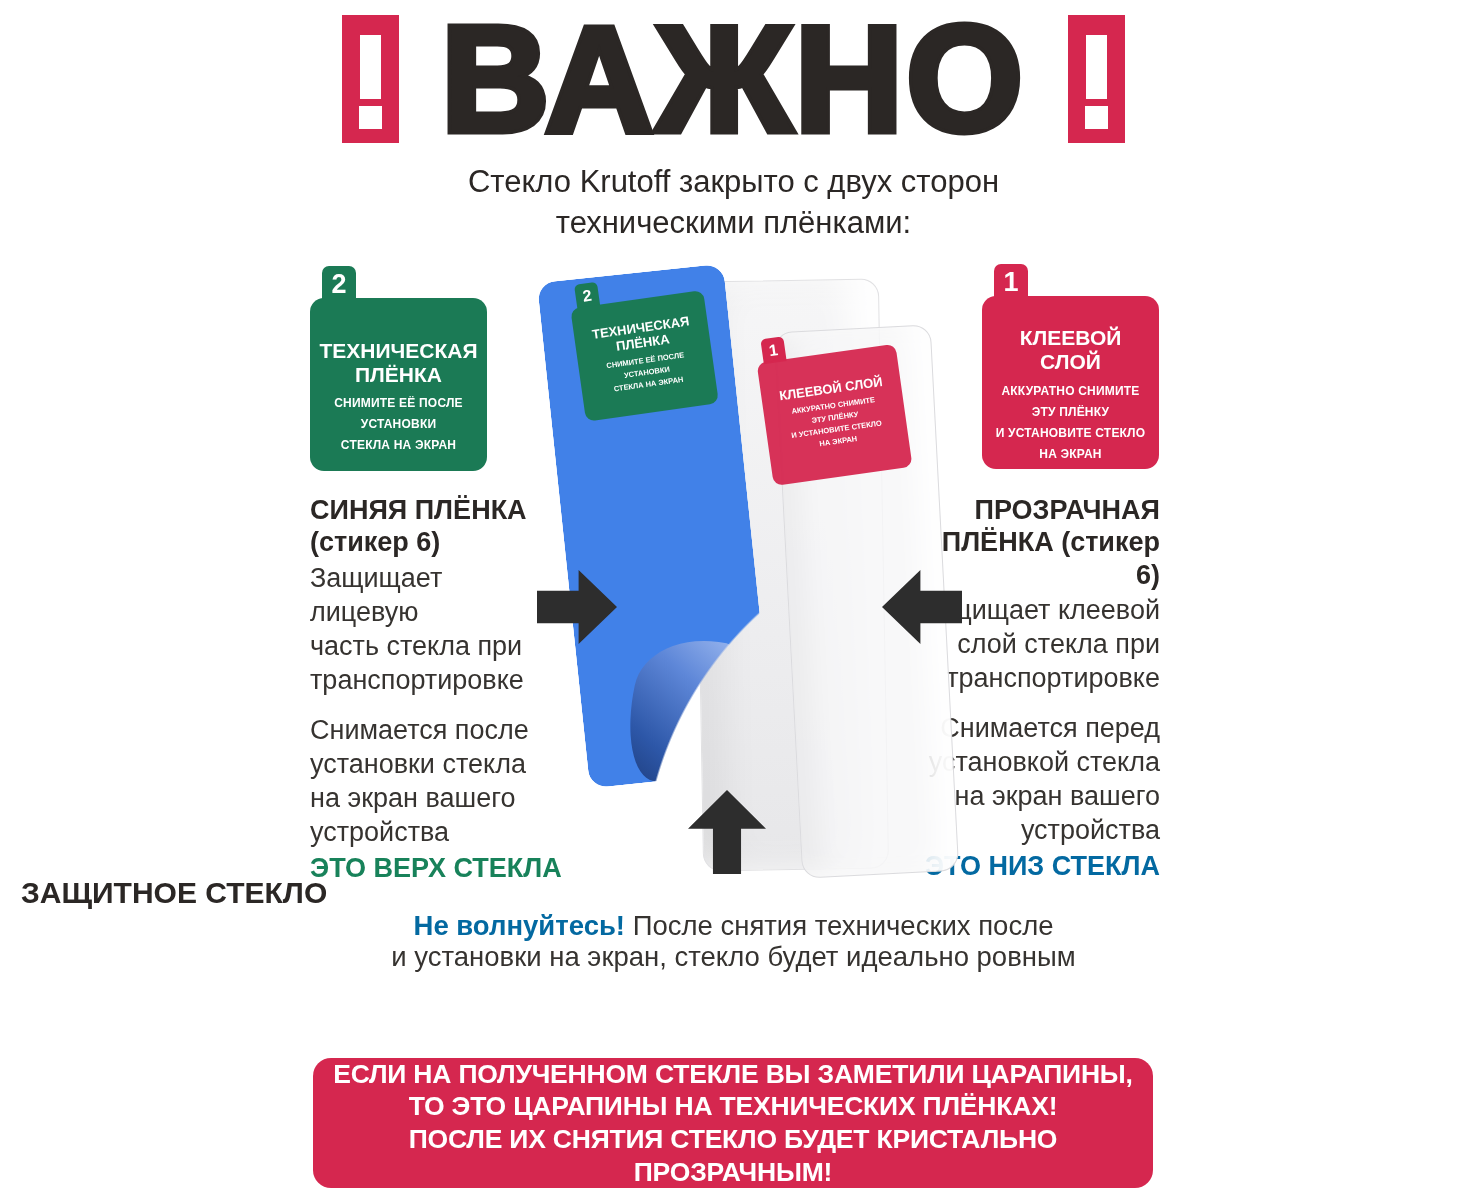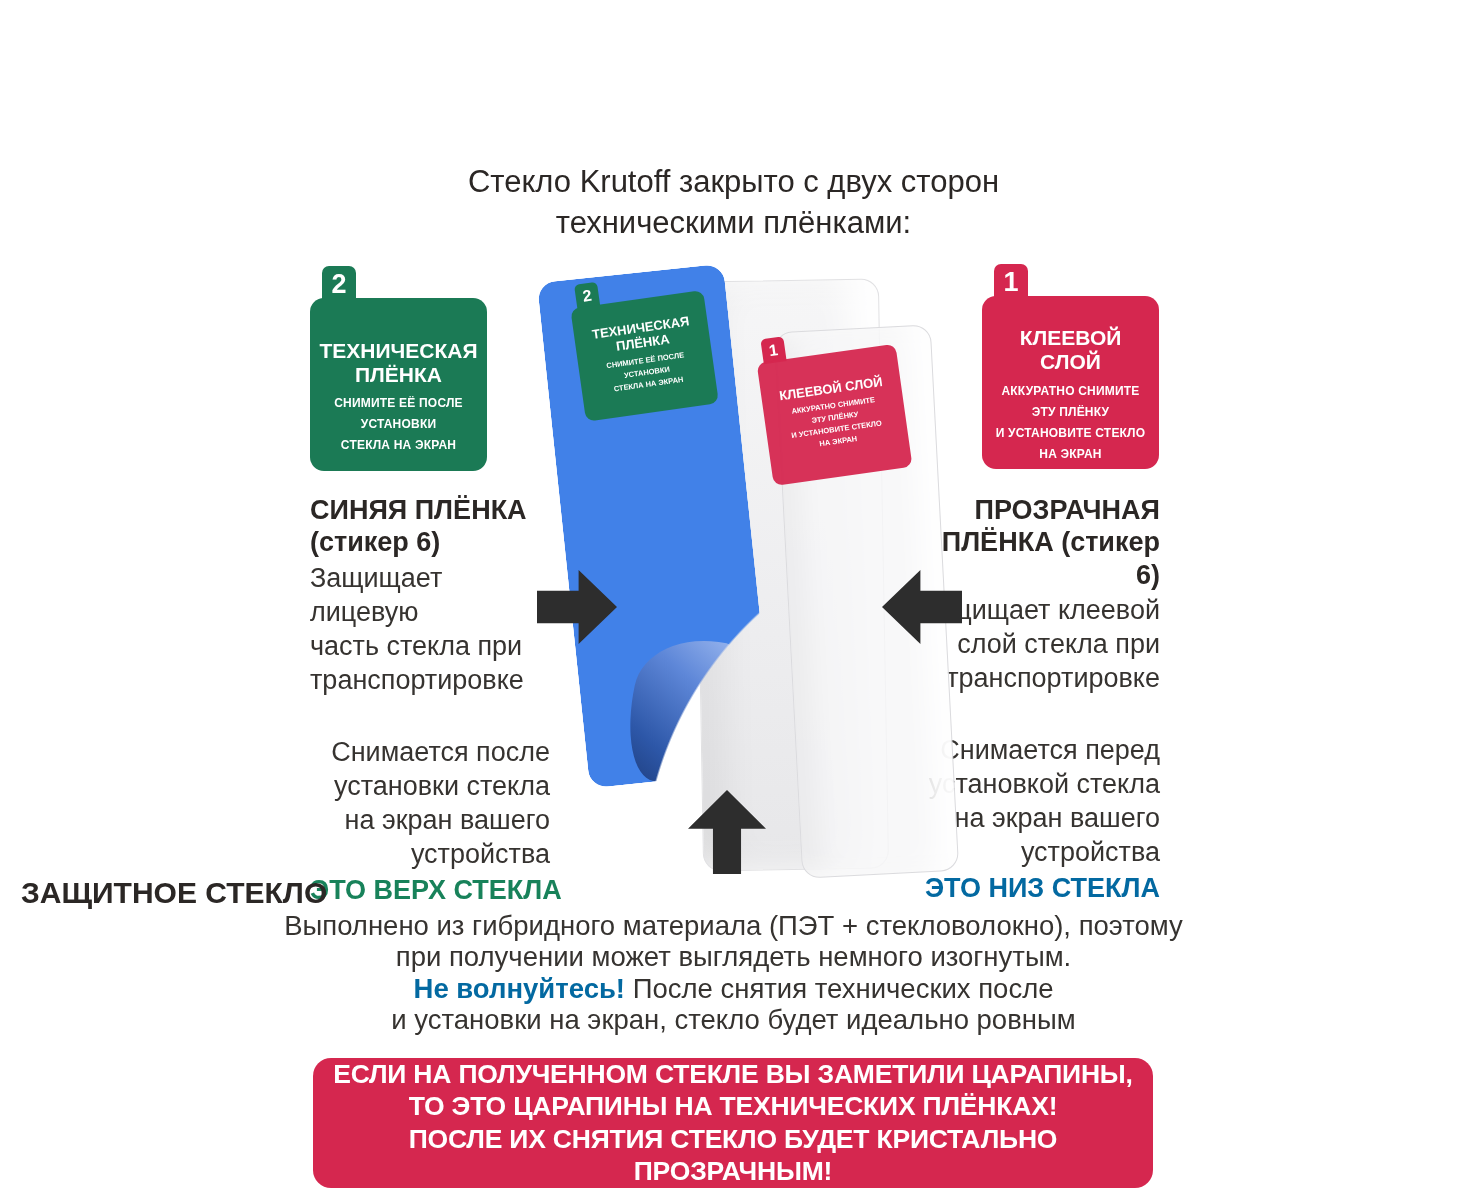--- a/index.html
+++ b/index.html
@@ -88,46 +88,57 @@
   .arrow-left{left:882px;top:570px;width:80px;height:74px;
     clip-path:polygon(100% 28%,48% 28%,48% 0%,0% 50%,48% 100%,48% 72%,100% 72%);}
   .arrow-up{left:688px;top:790px;width:78px;height:84px;
     clip-path:polygon(50% 0%,100% 46%,68% 46%,68% 100%,32% 100%,32% 46%,0% 46%);}
   
   .col{position:absolute;top:494px;font-size:27px;line-height:1.26;color:#363330;}
   .col-left{left:310px;width:240px;text-align:left;}
   .col-right{left:918px;width:242px;text-align:right;}
   .col .col-heading{font-weight:bold;color:#2b2725;white-space:pre-line;line-height:1.2;}
   .col .col-para{white-space:pre-line;margin-top:2px;}
-  .col .col-para2{white-space:pre-line;margin-top:38px;text-align:right;}
+  .col .col-para2{white-space:pre-line;margin-top:16px;}
   .col .highlight{font-weight:bold;margin-top:2px;white-space:nowrap;}
   .col-left .highlight{color:#18825a;}
   .col-right .highlight{color:#0369a1;}
   
   .glass-heading{position:absolute;left:0;top:876px;width:100%;text-align:left;
     font-size:30px;font-weight:bold;color:#2b2725;margin-left:21px;}
   .glass-para{position:absolute;left:0;top:910px;width:100%;text-align:center;
     font-size:27.5px;line-height:1.14;color:#363330;}
   .glass-para .line{white-space:pre-line;}
   .glass-para .warn{color:#0369a1;font-weight:bold;}
   
   .banner{
     position:absolute;left:313px;top:1058px;width:840px;height:130px;border-radius:18px;
-    background:#d5274f;display:flex;align-items:flex-end;justify-content:center;z-index:6;
+    background:#d5274f;display:flex;align-items:center;justify-content:center;z-index:6;
   }
   .banner .banner-text{
     color:#ffffff;font-weight:bold;font-size:26.5px;line-height:1.23;text-align:center;
     white-space:pre-line;letter-spacing:-0.2px;
   }
 </style>
 </head>
 <body>
 
 <div class="page">
 
+  <div class="header">
+    <div class="excl">
+      <div class="bar"></div>
+      <div class="dot"></div>
+    </div>
+    <div class="title">ВАЖНО</div>
+    <div class="excl">
+      <div class="bar"></div>
+      <div class="dot"></div>
+    </div>
+  </div>
 
   <div class="subtitle">Стекло Krutoff закрыто с двух сторон
 техническими плёнками:</div>
 
   <div class="sticker green sticker-left">
     <div class="tab">2</div>
     <div class="body">
       <div class="stk-title">ТЕХНИЧЕСКАЯ
 ПЛЁНКА</div>
       <div class="stk-sub">СНИМИТЕ ЕЁ ПОСЛЕ
@@ -200,22 +211,20 @@
 транспортировке</div>
     <div class="col-para2">Снимается перед
 установкой стекла
 на экран вашего
 устройства</div>
     <div class="highlight">ЭТО НИЗ СТЕКЛА</div>
   </div>
 
   <div class="glass-heading">ЗАЩИТНОЕ СТЕКЛО</div>
   <div class="glass-para">
-    <div class="line">Выполнено из гибридного материала (ПЭТ + стекловолокно), поэтому
-при получении может выглядеть немного изогнутым.</div>
     <div class="line"><span class="warn">Не волнуйтесь!</span><span> После снятия технических после</span></div>
     <div class="line">и установки на экран, стекло будет идеально ровным</div>
   </div>
 
   <div class="banner">
     <div class="banner-text">ЕСЛИ НА ПОЛУЧЕННОМ СТЕКЛЕ ВЫ ЗАМЕТИЛИ ЦАРАПИНЫ,
 ТО ЭТО ЦАРАПИНЫ НА ТЕХНИЧЕСКИХ ПЛЁНКАХ!
 ПОСЛЕ ИХ СНЯТИЯ СТЕКЛО БУДЕТ КРИСТАЛЬНО ПРОЗРАЧНЫМ!</div>
   </div>
 

